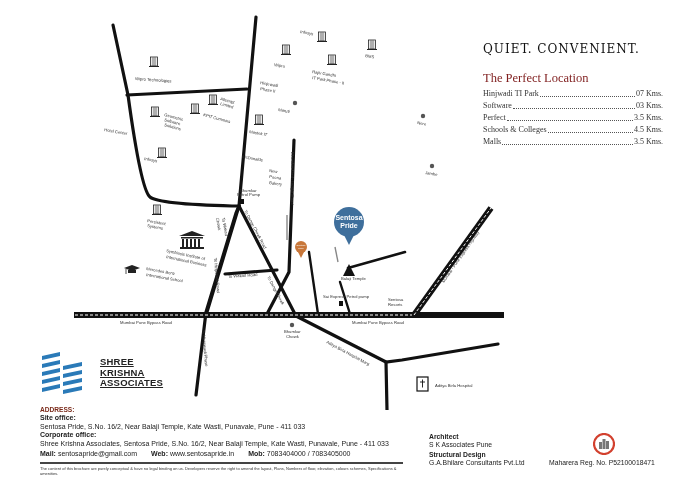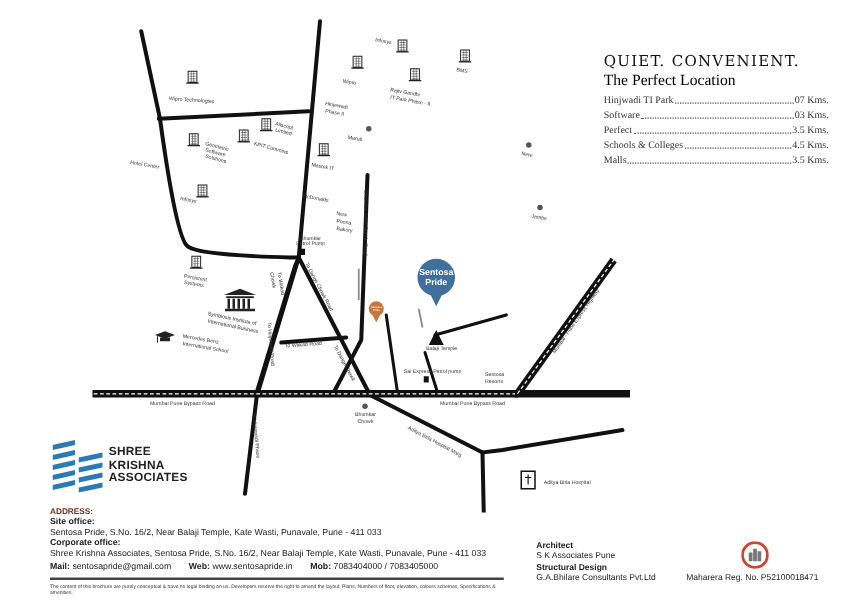--- a/index.html
+++ b/index.html
@@ -1,28 +1,28 @@
 <!DOCTYPE html>
 <html><head>
 <meta charset="utf-8">
 <style>
   html,body{margin:0;padding:0;background:#fff;}
   body{width:686px;height:492px;position:relative;overflow:hidden;font-family:"Liberation Sans",sans-serif;color:#222;}
   #map{position:absolute;left:0;top:0;width:686px;height:410px;}
   .lbl{font-family:"Liberation Sans",sans-serif;font-size:4.2px;fill:#333;}
   .panel{position:absolute;left:483px;top:42px;width:180px;}
   .panel .t1{font-family:"DejaVu Serif",serif;font-weight:normal;font-size:12px;letter-spacing:1px;color:#111;}
-  .panel .t2{font-family:"Liberation Serif",serif;font-size:12.5px;color:#000000;margin-top:1px;}
+  .panel .t2{font-family:"Liberation Serif",serif;font-size:12.5px;color:#7f1d1d;margin-top:15px;}
   .panel ul{list-style:none;margin:2px 0 0 0;padding:0;}
   .panel li{font-family:"Liberation Serif",serif;font-size:8px;color:#333;display:flex;line-height:12px;}
   .panel li .n{white-space:nowrap;}
   .panel li .d{flex:1;border-bottom:1px dotted #555;margin:0 1px 3px 1px;}
   .panel li .v{white-space:nowrap;}
   .logo{position:absolute;left:42px;top:352px;width:120px;height:48px;}
-  .logo .co{position:absolute;left:45px;top:5px;font-weight:bold;font-size:9.5px;line-height:10.5px;color:#222;letter-spacing:0.2px;}
+  .logo .co{position:absolute;left:58px;top:5px;font-weight:bold;font-size:9.5px;line-height:10.5px;color:#222;letter-spacing:0.2px;text-decoration:underline;}
   .addr{position:absolute;left:40px;top:406px;font-size:7px;line-height:8.4px;color:#222;}
   .addr .h{color:#7a2a1a;font-weight:bold;font-size:6.6px;}
   .addr .b{font-weight:bold;}
   .addr .row{display:flex;gap:14px;margin-top:2px;}
   .rule{position:absolute;left:40px;top:462px;width:363px;height:2px;background:#444;}
   .disc{position:absolute;left:40px;top:466px;width:365px;font-size:4px;line-height:5px;color:#333;}
   .credit{position:absolute;left:429px;top:433px;font-size:6.8px;line-height:7.6px;color:#222;}
   .credit .b{font-weight:bold;}
   .rera{position:absolute;left:547px;top:433px;width:140px;}
   .rera .txt{position:absolute;left:2px;top:26px;font-size:6.8px;white-space:nowrap;color:#222;}

